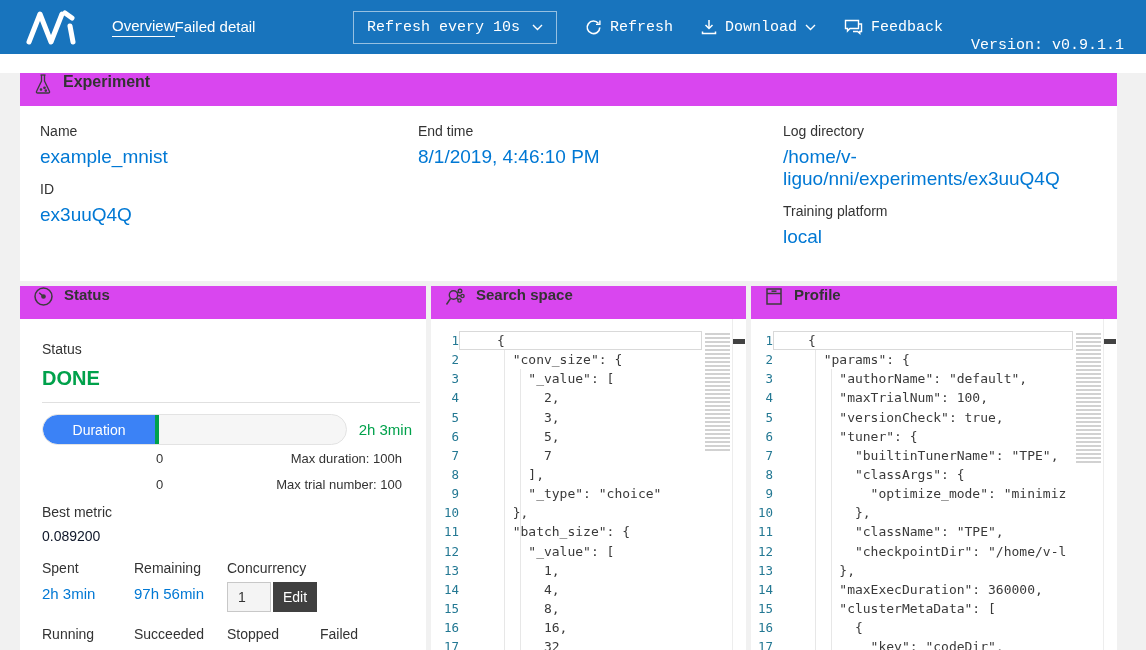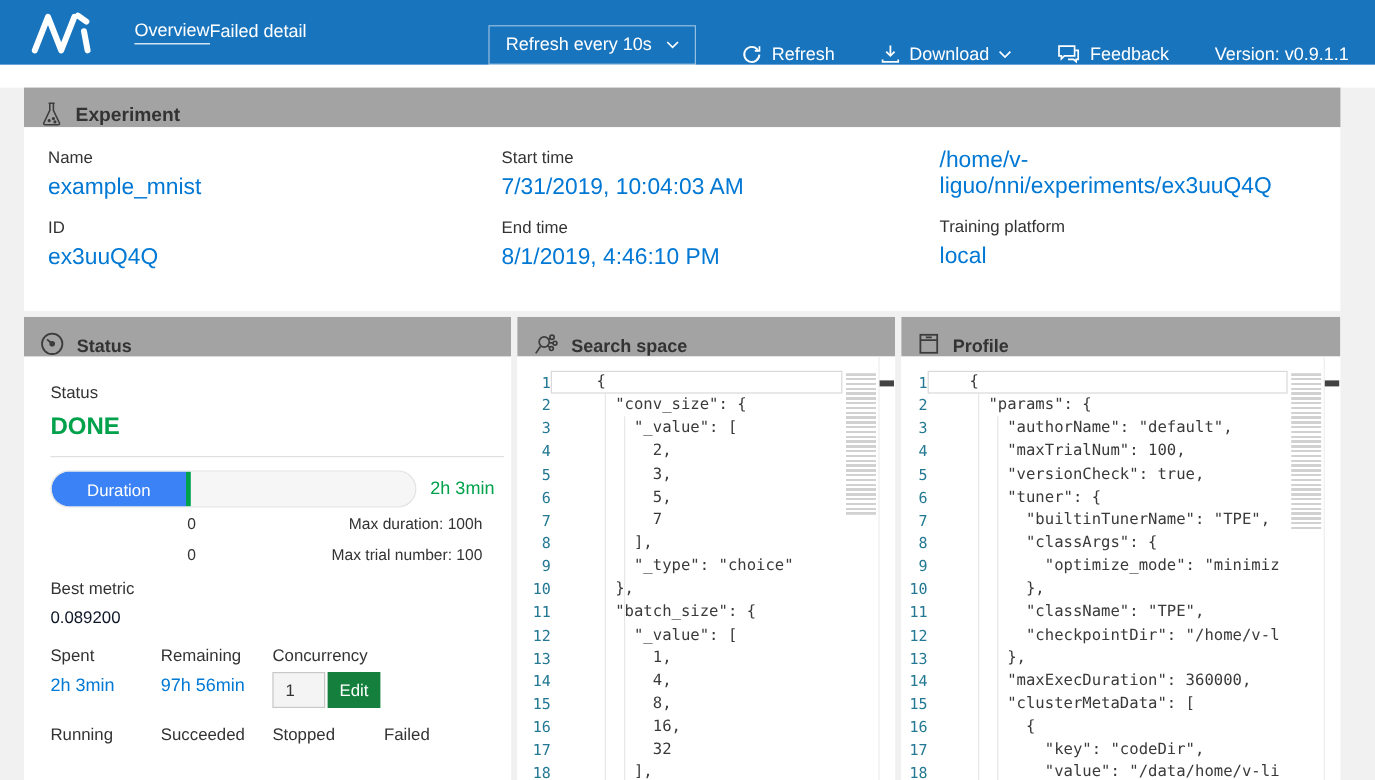--- a/index.html
+++ b/index.html
@@ -6,32 +6,32 @@
   html,body { width:1146px; height:650px; overflow:hidden; background:#f1f1f1;
               font-family:"Liberation Sans", sans-serif; }
 
   
   .navbar { height:54px; background:#1874bd; display:flex; align-items:center;
             padding:0 22px 0 24px; color:#fff; }
   .logo { margin-right:30px; display:flex; align-items:center; }
   .nav-tabs { display:flex; align-items:center; }
   .nav-tab { font-size:15px; color:#fff; text-decoration:none; cursor:pointer; padding-bottom:2px; }
   .nav-tab.active { border-bottom:1.5px solid #fff; }
-  .nav-right { margin-left:auto; display:flex; align-items:flex-end; gap:38px; }
+  .nav-right { margin-left:auto; display:flex; align-items:center; gap:28px;font-family:Liberation Mono, monospace; }
   .interval-box { border:1px solid rgba(255,255,255,.55); padding:7px 13px; display:flex;
                   align-items:center; gap:12px; font-size:15px; cursor:pointer; }
   .nav-btn { display:flex; align-items:center; gap:8px; font-size:15px; cursor:pointer; }
   .nav-version { font-size:15px;margin-top:36px; }
   .icon { display:inline-flex; align-items:center; }
 
   
   .top-gap { height:19px; background:#fff; }
   .content { margin-left:20px; width:1097px; }
 
-  .panel-header { height:33px; background:#a3a3a3; display:flex; align-items:flex-end;
+  .panel-header { height:33px; background:#d946ef; display:flex; align-items:flex-start;
                   gap:10px; padding:0 13px; color:#333; font-weight:bold; }
   .panel-header .ttl { font-size:15px; }
   .exp-header .ttl { font-size:16px; }
 
   .exp-body { background:#fff; padding:17px 0 20px 20px; display:grid;
               grid-template-columns:378px 365px 1fr; }
   .field { margin-bottom:13px; }
   .field .flabel { font-size:14px; color:#333; margin-bottom:7px; }
   .field .fvalue { font-size:19px; color:#0078d4; }
 
@@ -59,21 +59,21 @@
   .bar-sub { display:flex; justify-content:space-between; margin:6px 0 0 114px;
              width:246px; font-size:13px; color:#333; }
   .metric-block { margin-top:12px; }
   .mvalue { margin-top:8px; font-size:14px; color:#0f172a; }
   .stats-row { margin-top:16px; display:grid; grid-template-columns:92px 93px 1fr; }
   .counts-row { margin-top:14px; display:grid; grid-template-columns:92px 93px 93px 1fr; }
   .stat .svl { margin-top:9px; font-size:15px; color:#0078d4; }
   .conc-ctrls { margin-top:6px; display:flex; gap:2px; }
   .conc-input { width:44px; height:30px; background:#f4f4f4; border:1px solid #c8c8c8;
                 font-size:14px; padding-left:10px; color:#333; font-family:"Liberation Sans",sans-serif; }
-  .edit-btn { width:44px; height:30px; background:#15803d; color:#fff; border:none;
+  .edit-btn { width:44px; height:30px; background:#404040; color:#fff; border:none;
               font-size:14px; cursor:pointer; font-family:"Liberation Sans",sans-serif; }
 
   
   .editor { position:absolute; inset:0; padding-top:12px; background:#fff;
             font-family:"DejaVu Sans Mono","Liberation Mono",monospace; font-size:13px; }
   .code-line { display:flex; height:19.15px; align-items:center; }
   .ln { flex:none; text-align:right; color:#237893; font-size:12.5px; }
   .editor-search .ln { width:28px; }
   .editor-profile .ln { width:22px; }
   .code-wrap { flex:1; border:1px solid transparent; overflow:hidden; margin-right:44px; height:100%;
@@ -174,30 +174,27 @@
           <div class="flabel">Name</div>
           <div class="fvalue">example_mnist</div>
         </div>
         <div class="field">
           <div class="flabel">ID</div>
           <div class="fvalue">ex3uuQ4Q</div>
         </div>
       </div>
       <div class="exp-col">
         <div class="field">
-          <div class="flabel">Start time</div>
-          <div class="fvalue">7/31/2019, 10:04:03 AM</div>
-        </div>
-        <div class="field">
           <div class="flabel">End time</div>
           <div class="fvalue">8/1/2019, 4:46:10 PM</div>
         </div>
       </div>
       <div class="exp-col">
         <div class="field">
+          <div class="flabel">Log directory</div>
           <div class="fvalue">/home/v-liguo/nni/experiments/ex3uuQ4Q</div>
         </div>
         <div class="field">
           <div class="flabel">Training platform</div>
           <div class="fvalue">local</div>
         </div>
       </div>
     </div>
   </section>
 

